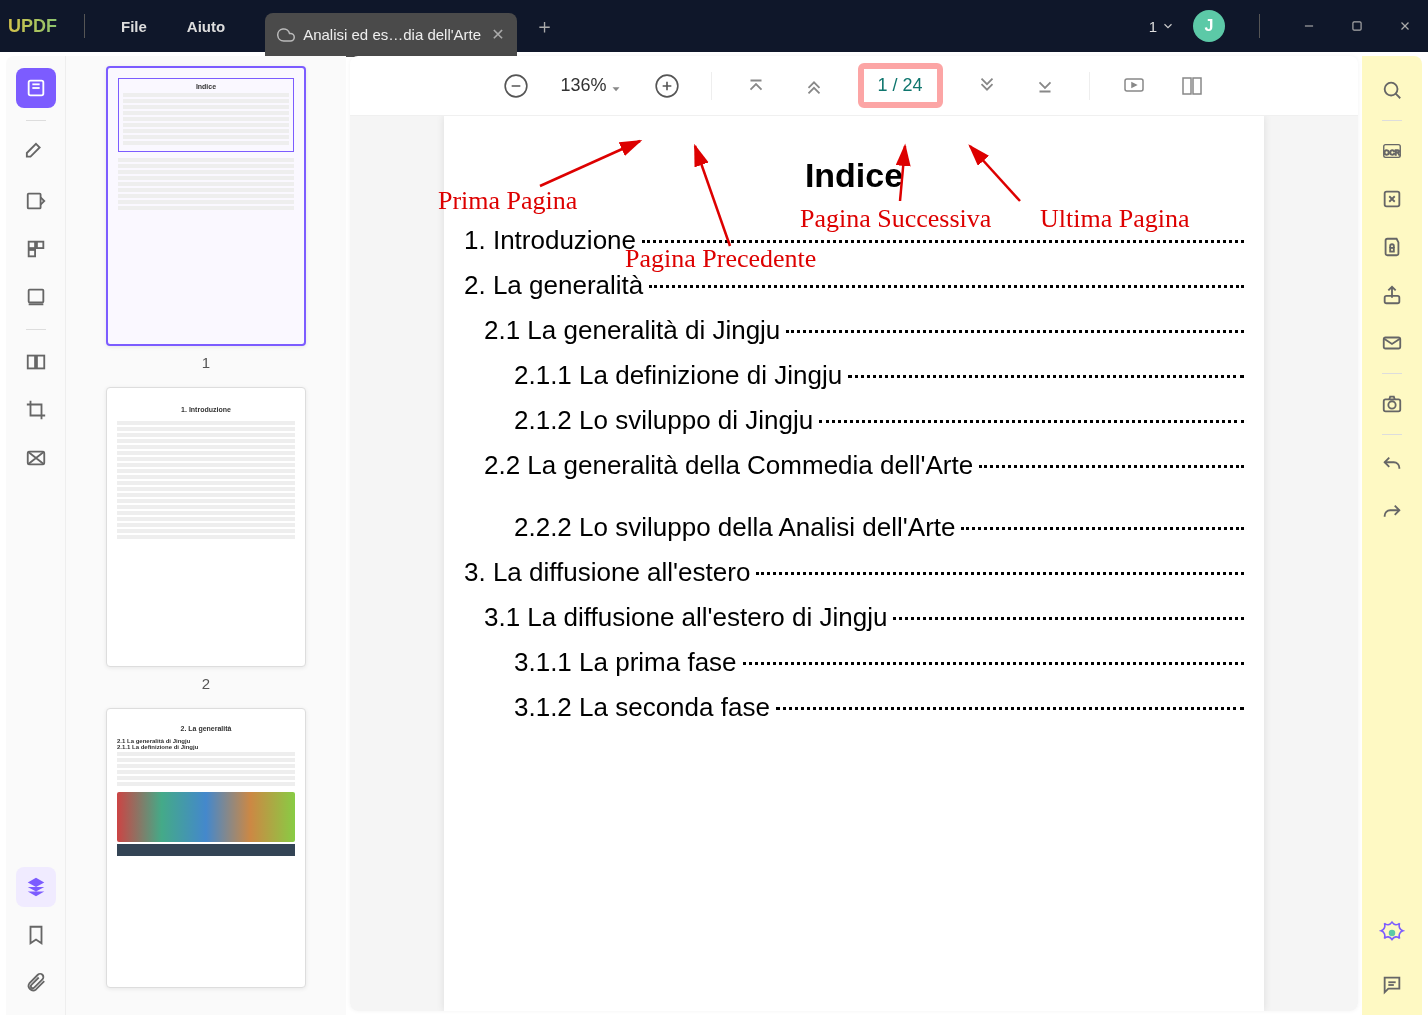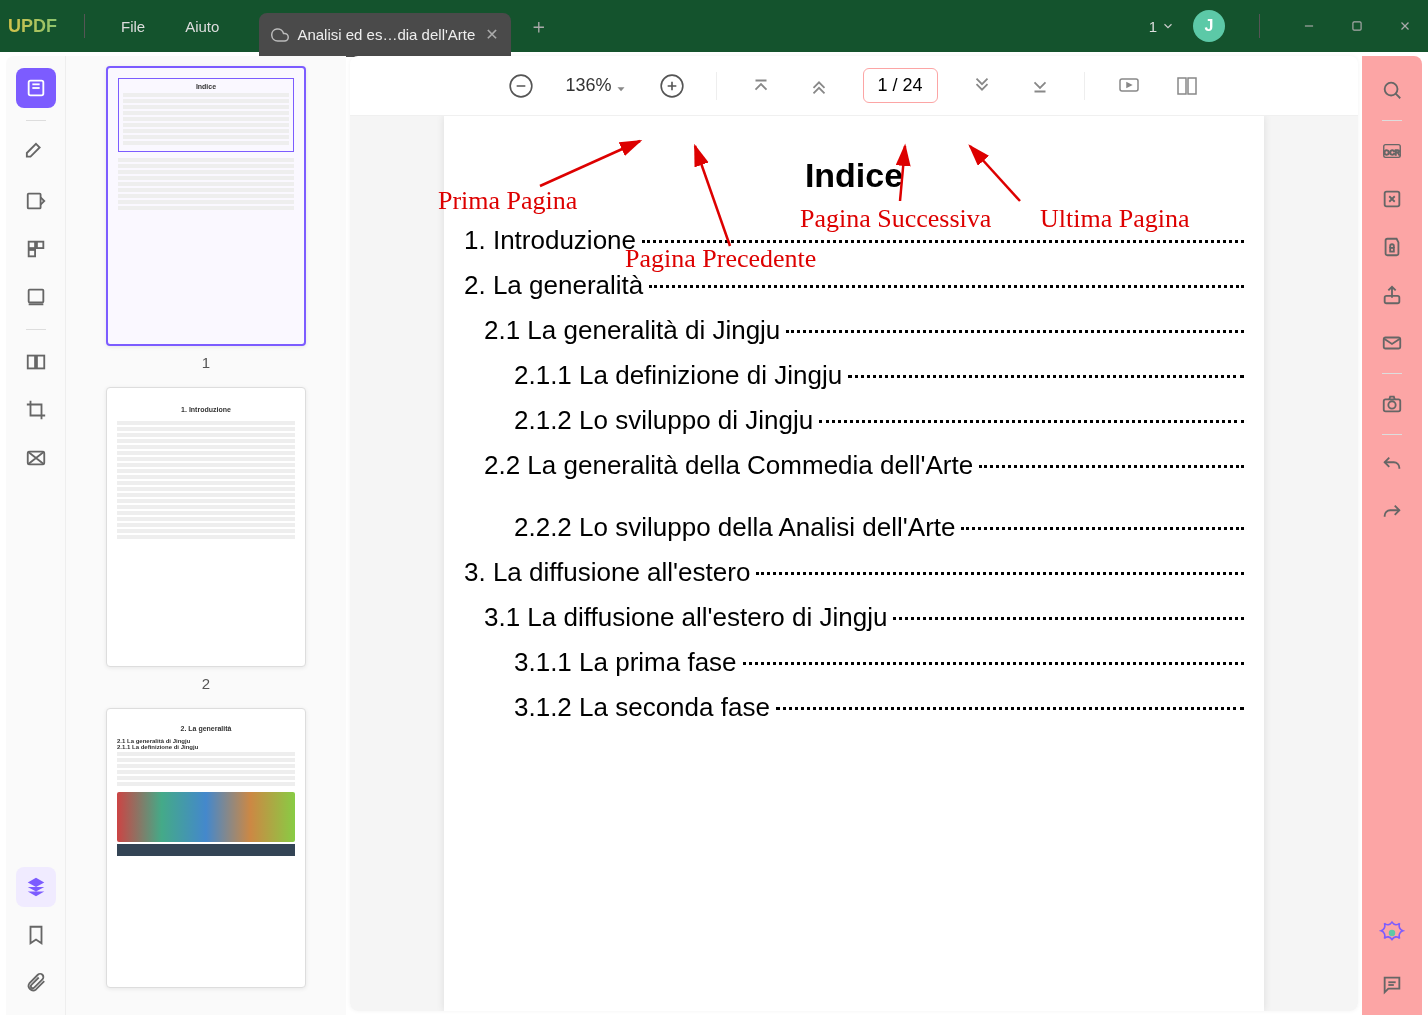--- a/index.html
+++ b/index.html
@@ -1,22 +1,22 @@
 <!DOCTYPE html>
 <html><head>
 <meta charset="utf-8">
 <style>
 * { margin: 0; padding: 0; box-sizing: border-box; font-family: -apple-system, BlinkMacSystemFont, "Segoe UI", sans-serif; }
 body { width: 1428px; height: 1015px; overflow: hidden; background: #fff; }
 
 
-.titlebar { height: 52px; background: #14532d; display: flex; align-items: center; color: #ddd; padding: 0 8px; }
+.titlebar { height: 52px; background: #0f172a; display: flex; align-items: center; color: #ddd; padding: 0 8px; }
 .logo { width: 60px; font-weight: bold; font-size: 18px; background: linear-gradient(90deg,#d4c24a,#7cc576); -webkit-background-clip: text; background-clip:text; color: transparent; }
 .tb-sep { width: 1px; height: 24px; background: #555; margin: 0 16px; }
-.menu-item { padding: 0 20px; font-size: 15px; color: #ddd; cursor: pointer; }
+.menu-item { padding: 0 20px; font-size: 15px; color: #ddd; cursor: pointer; font-weight: bold; }
 .tab { display: flex; align-items: center; background: #4a4a4a; border-radius: 8px 8px 0 0; padding: 6px 12px; margin-left: 20px; height: 44px; margin-top: 17px; }
 .tab-icon { width: 18px; height: 18px; margin-right: 8px; }
 .tab-title { font-size: 15px; color: #eee; max-width: 220px; white-space: nowrap; overflow: hidden; }
 .tab-close { margin-left: 10px; font-size: 16px; color: #aaa; cursor: pointer; }
 .tab-add { margin-left: 18px; font-size: 20px; color: #aaa; cursor: pointer; }
 .tb-right { margin-left: auto; display: flex; align-items: center; gap: 18px; }
 .workspace-ind { display: flex; align-items: center; gap: 4px; color: #ddd; font-size: 15px; }
 .avatar { width: 32px; height: 32px; border-radius: 50%; background: #5cc9a7; color: #fff; display: flex; align-items: center; justify-content: center; font-weight: bold; }
 .win-btn { width: 30px; height: 30px; display: flex; align-items: center; justify-content: center; color: #aaa; cursor: pointer; }
 
@@ -36,35 +36,35 @@
 .thumb-label { margin-top: 8px; font-size: 15px; color: #555; }
 .thumb .mini-box { border: 1px solid #7c5cff; padding: 4px; margin-bottom: 6px; }
 .thumb .mini-line { height: 4px; background: #eee; margin: 2px 0; }
 
 .content-area { flex: 1; display: flex; flex-direction: column; background: #fff; border-radius: 8px; margin: 4px; box-shadow: 0 0 4px rgba(0,0,0,0.05); overflow: hidden; }
 
 
 .toolbar { height: 60px; display: flex; align-items: center; justify-content: center; gap: 30px; border-bottom: 1px solid #f0f0f0; position: relative; }
 .tb-btn { width: 28px; height: 28px; display: flex; align-items: center; justify-content: center; cursor: pointer; color: #555; }
 .zoom-ind { font-size: 18px; color: #333; display: flex; align-items: flex-end; gap: 2px; }
-.page-box { border: 1px solid #fca5a5; border-radius: 6px; padding: 6px 14px; font-size: 18px; color: #000000; }
+.page-box { border: 6px solid #fca5a5; border-radius: 6px; padding: 6px 14px; font-size: 18px; color: #0f766e; }
 .tb-divider { width: 1px; height: 28px; background: #eee; }
 
 
 .doc-view { flex: 1; overflow: auto; background: #f5f5f5; position: relative; }
 .page { background: #fff; margin: 0 auto; width: 820px; padding: 40px 20px 20px 20px; min-height: 100%; font-family: "Times New Roman", serif; color: #000; box-shadow: 0 0 8px rgba(0,0,0,0.1);}
 .page h1 { text-align: center; font-size: 34px; font-weight: bold; margin-bottom: 30px; }
 .toc-item { display: flex; align-items: baseline; font-size: 26px; margin: 14px 0; white-space: nowrap; overflow: hidden; }
 .toc-item.l1 { margin-left: 0; }
 .toc-item.l2 { margin-left: 20px; }
 .toc-item.l3 { margin-left: 50px; }
 .dots { flex: 1; border-bottom: 3px dotted #000; margin-left: 6px; position: relative; top: -6px; }
 
 
-.right-rail { width: 60px; background: #fca5a5; display: flex; flex-direction: column; align-items: center; padding-top: 16px; gap: 12px; margin:4px 6px 0 0; border-radius: 0 8px 0 0;}
+.right-rail { width: 60px; background: #fef9c3; display: flex; flex-direction: column; align-items: center; padding-top: 16px; gap: 12px; margin:4px 6px 0 0; border-radius: 0 8px 0 0;}
 .rr-btn { width: 36px; height: 36px; display: flex; align-items: center; justify-content: center; color: #666; cursor: pointer; }
 .rr-sep { width: 20px; height: 1px; background: #ddd; }
 .rr-bottom { margin-top: auto; padding-bottom: 12px; display: flex; flex-direction: column; align-items: center; gap: 16px; }
 
 
 .anno-layer { position: absolute; inset: 0; pointer-events: none; }
 .anno-label { position: absolute; color: #d00; font-family: "Times New Roman", serif; font-size: 26px; white-space: nowrap; }
 
 svg.icon { width: 22px; height: 22px; }
 </style>

